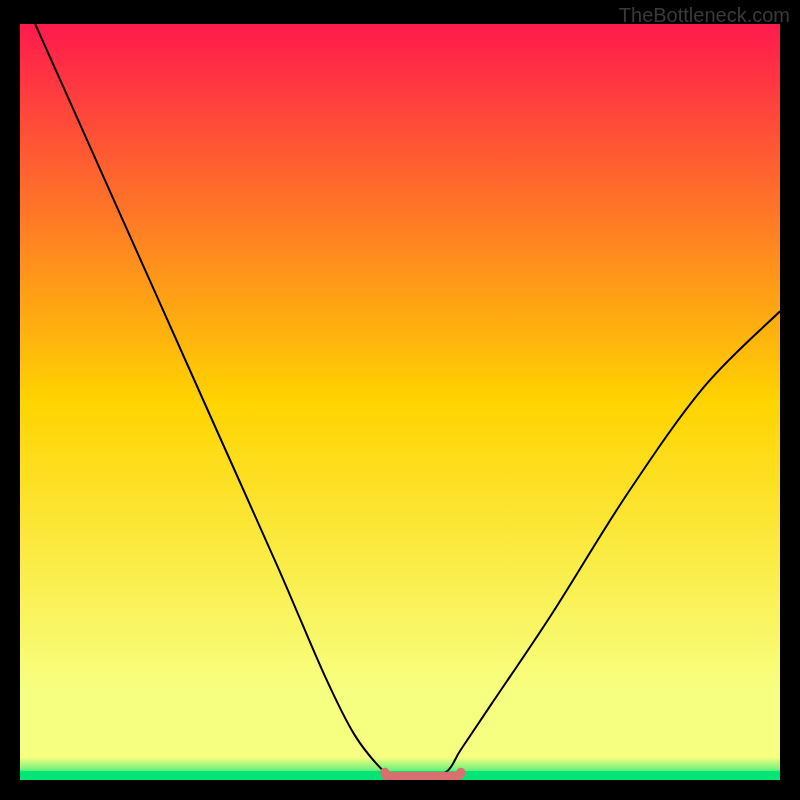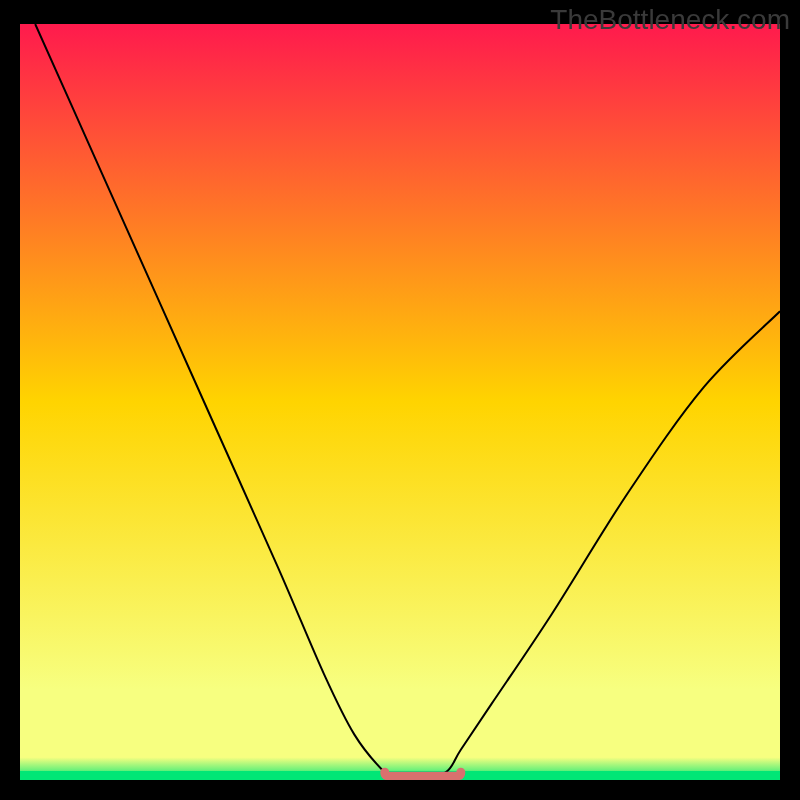--- a/index.html
+++ b/index.html
@@ -9,21 +9,21 @@
     height: 800px;
     background: #000;
     position: relative;
     font-family: Arial, sans-serif;
   }
   .watermark {
     position: absolute;
     top: 4px;
     right: 10px;
     color: #3a3a3a;
-    font-size: 28px;
+    font-size: 20px;
     font-weight: 500;
     z-index: 10;
   }
   .plot-outer {
     position: absolute;
     left: 20px;
     top: 24px;
     width: 760px;
     height: 756px;
     background: #000;

